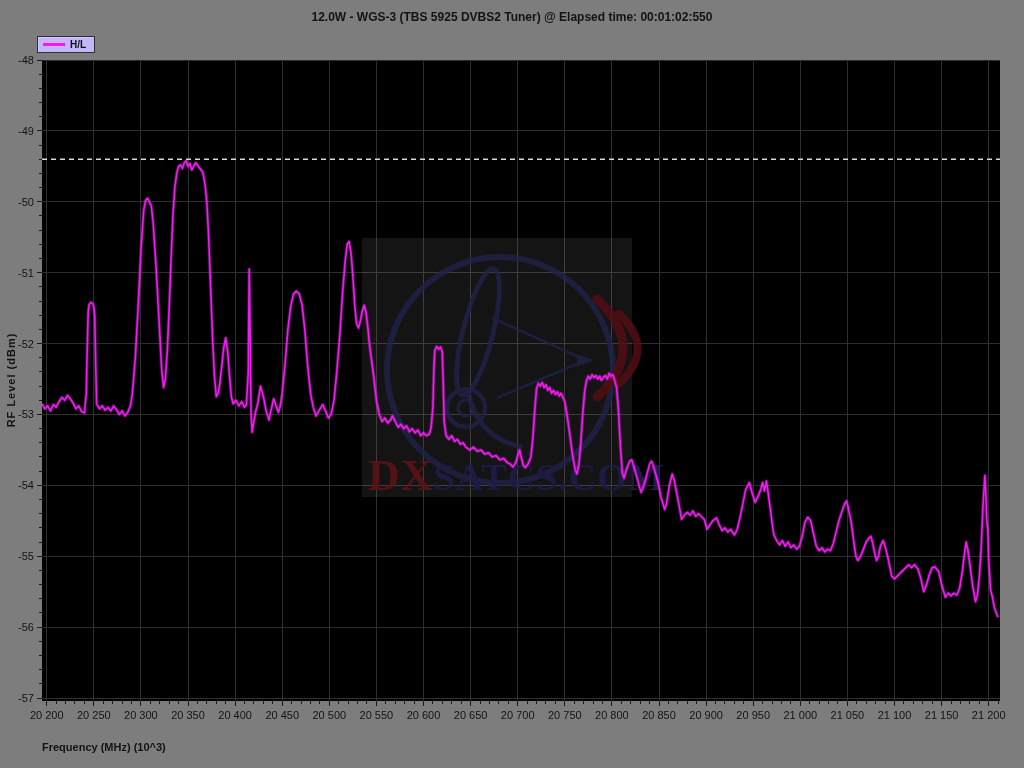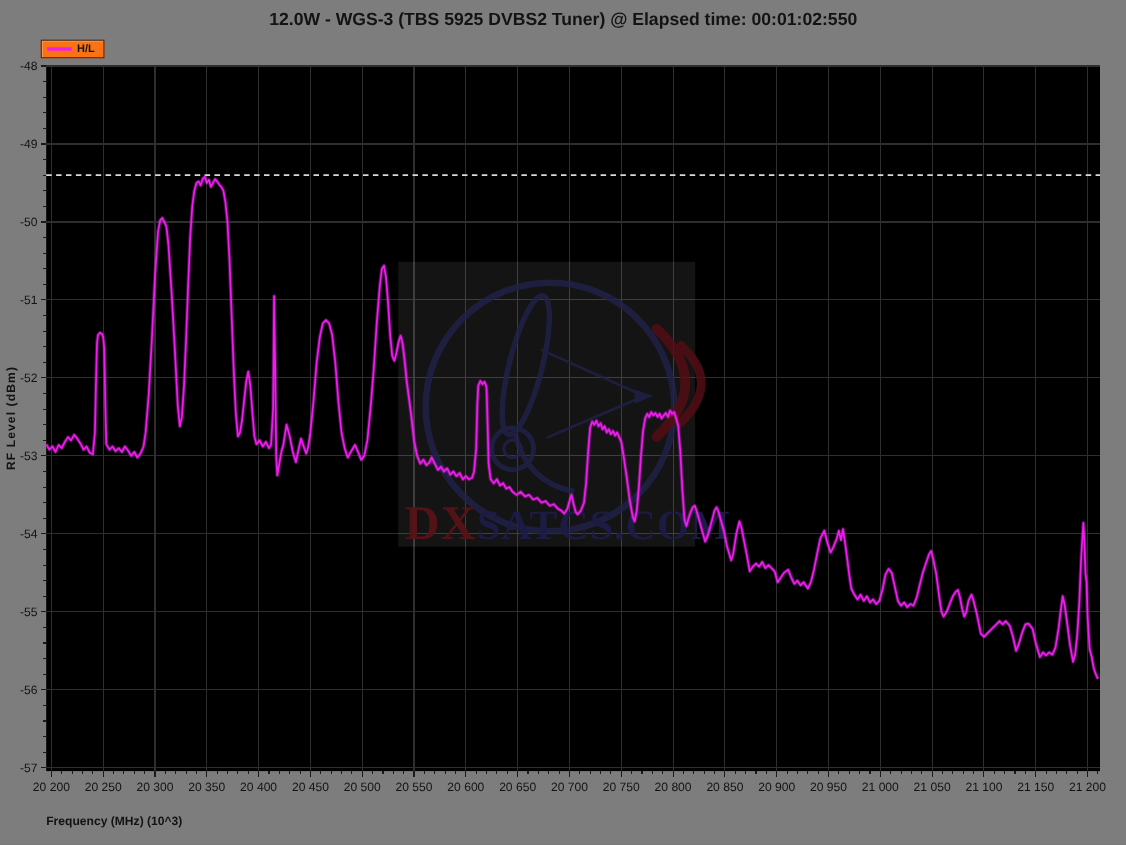--- a/index.html
+++ b/index.html
@@ -1,22 +1,22 @@
 <!DOCTYPE html>
 <html><head>
 <meta charset="utf-8">
 <style>
   html,body{margin:0;padding:0;background:#7d7d7d;}
   #screen{position:relative;width:1024px;height:768px;background:#7d7d7d;
           font-family:"Liberation Sans",sans-serif;overflow:hidden;}
   #chart-svg{position:absolute;left:0;top:0;}
   #window-title{position:absolute;top:10px;left:0;width:100%;text-align:center;
-          font-size:16px;font-weight:bold;color:#131313;}
+          font-size:12px;font-weight:bold;color:#131313;}
   #legend{position:absolute;left:37px;top:36px;height:13px;padding:1px 8px 1px 5px;
-          background:#f97316;border:1px solid #2f2f2f;
+          background:#c4b5fd;border:1px solid #2f2f2f;
           box-shadow:inset 1px 1px 0 rgba(255,255,255,.28);
           display:flex;align-items:center;gap:5px;cursor:default;}
   #legend-swatch{display:inline-block;width:22px;height:3px;background:#ee1cee;}
   #legend-label{font-size:10px;font-weight:bold;color:#111;line-height:1;}
   #x-axis-title{position:absolute;top:741px;left:42px;width:958px;text-align:left;
           font-size:11px;font-weight:bold;color:#131313;}
   #y-axis-title{position:absolute;top:380px;left:11px;
           transform:translate(-50%,-50%) rotate(-90deg);
           font-size:11px;font-weight:bold;color:#131313;white-space:nowrap;letter-spacing:1px;}
 </style>

